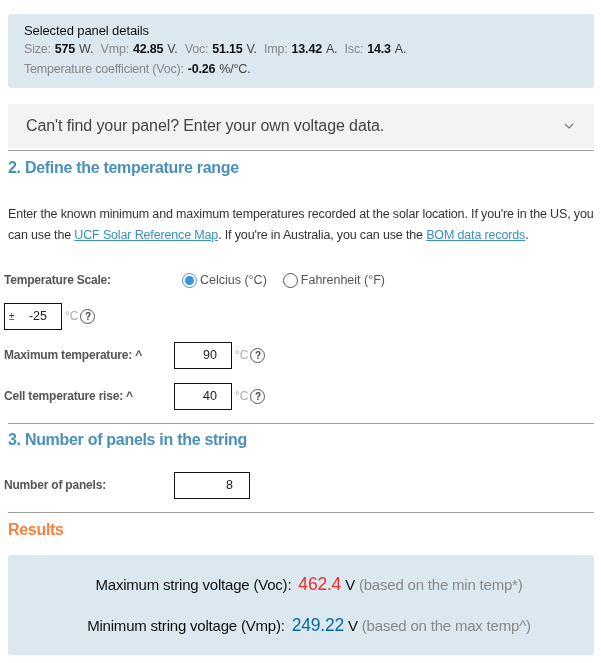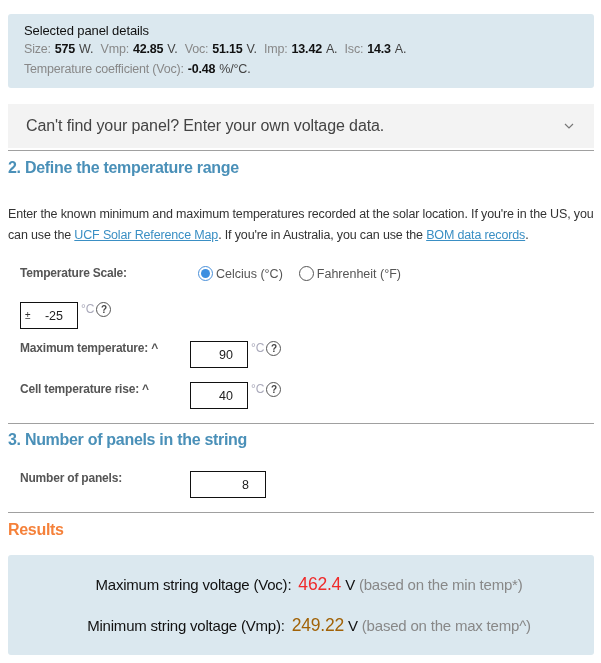--- a/index.html
+++ b/index.html
@@ -40,21 +40,21 @@
       font-size: 16px; font-weight: bold; color: #4a90b8; letter-spacing: -0.3px;
     }
     .results-heading { color: #f5813a; }
 
     .intro {
       position: absolute; left: 8px; top: 204px; width: 586px;
       font-size: 12.5px; line-height: 21px; color: #333; letter-spacing: -0.15px;
     }
     .intro a { color: #3a8fc4; text-decoration: underline; }
 
-    .form-row { position: absolute; left: 20px; height: 28px; display: flex; align-items: flex-start; }
+    .form-row { position: absolute; left: 4px; height: 28px; display: flex; align-items: center; }
     .form-label { width: 170px; font-size: 12px; font-weight: bold; color: #555; letter-spacing: -0.2px; }
 
     .radio-group { display: flex; align-items: center; gap: 4px; font-size: 12.5px; color: #555; }
     .radio {
       width: 15px; height: 15px; border-radius: 50%;
       border: 1.3px solid #555; display: inline-flex; align-items: center; justify-content: center;
       margin-right: 3px;
     }
     .radio.checked { border-color: #4a90d9; }
     .radio.checked::after { content: ""; width: 9px; height: 9px; border-radius: 50%; background: #3d8fe0; }
@@ -73,39 +73,39 @@
       display: inline-flex; align-items: center; justify-content: center;
       font-size: 10px; color: #444; margin-left: 2px; font-weight: bold;
     }
 
     .results-box {
       position: absolute; left: 8px; top: 555px; width: 586px; height: 100px;
       background: #dbe8ef; border-radius: 3px; padding: 17px 0 0 16px;
     }
     .result-line { font-size: 15px; color: #111; height: 41px; line-height: 24px; letter-spacing: -0.2px; text-align: center; }
     .result-line .val-red { color: #ef2b2b; font-size: 17.5px; margin-left: 3px; }
-    .result-line .val-blue { color: #a16207; font-size: 17.5px; margin-left: 3px; }
+    .result-line .val-blue { color: #0369a1; font-size: 17.5px; margin-left: 3px; }
     .result-line .note { color: #888; }
   </style>
 </head>
 <body>
 
 <div class="page">
 
   <div class="panel-box">
     <div class="panel-title">Selected panel details</div>
     <div class="panel-line">
       <span>Size:</span><span class="v">575</span><span class="u">W.</span>
       <span>Vmp:</span><span class="v">42.85</span><span class="u">V.</span>
       <span>Voc:</span><span class="v">51.15</span><span class="u">V.</span>
       <span>Imp:</span><span class="v">13.42</span><span class="u">A.</span>
       <span>Isc:</span><span class="v">14.3</span><span class="u">A.</span>
     </div>
     <div class="panel-line">
-      <span>Temperature coefficient (Voc):</span><span class="v">-0.48</span><span class="u">%/°C.</span>
+      <span>Temperature coefficient (Voc):</span><span class="v">-0.26</span><span class="u">%/°C.</span>
     </div>
   </div>
 
   <div class="accordion">
     <span class="accordion-label">Can't find your panel? Enter your own voltage data.</span>
     <span class="chevron">
       <svg width="10" height="6" viewBox="0 0 10 6">
           <path d="M1 1 L5 5 L9 1" fill="none" stroke="#777" stroke-width="1.2"></path>
         </svg>
     </span>

